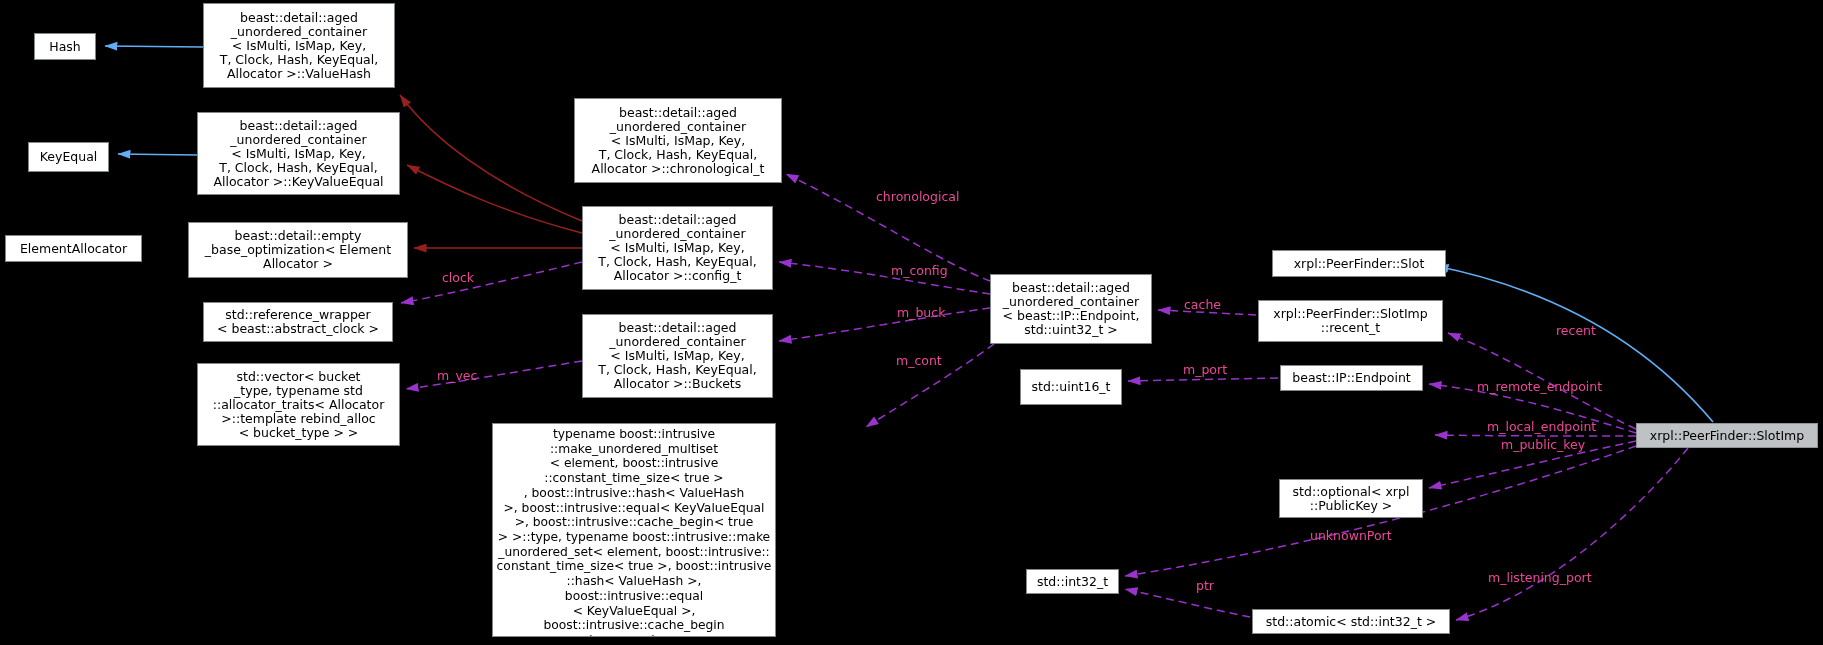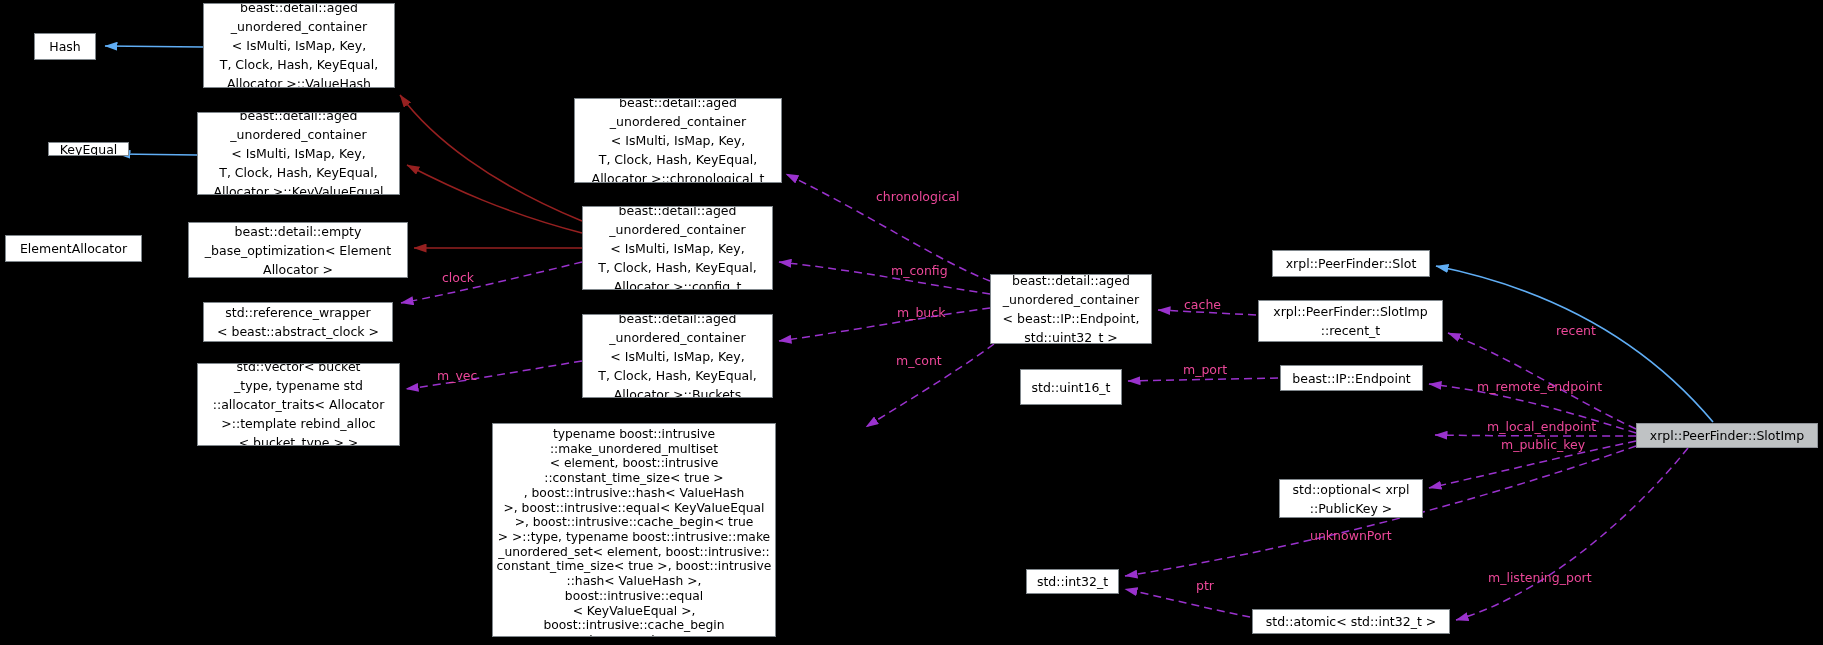--- a/index.html
+++ b/index.html
@@ -5,21 +5,21 @@
   html,body { margin:0; padding:0; background:#000; }
   .diagram {
     position:relative; width:1823px; height:645px; background:#000;
     font-family:"DejaVu Sans", "Liberation Sans", sans-serif;
     overflow:hidden;
   }
   .edges { position:absolute; left:0; top:0; width:1823px; height:645px; }
   .node {
     position:absolute; box-sizing:border-box;
     background:#ffffff; border:1.5px solid #80878c;
-    color:#000; font-size:12.5px; line-height:19px;
+    color:#000; font-size:12.5px; line-height:14px;
     display:flex; align-items:center; justify-content:center;
     text-align:center; white-space:pre-line; padding:1px 3px;
     overflow:hidden; cursor:pointer;
   }
   .node.main { background:#bfc2c4; border-color:#90949a; cursor:default; }
   .node.tight { line-height:14.7px; font-size:12.3px; }
   .edge-label {
     position:absolute; color:#ec4899; font-size:12.5px; white-space:nowrap;
   }
 </style>
@@ -60,21 +60,21 @@
     <path d="M 1636,429 C 1570,398 1520,362 1448,333" stroke="#9a32cd" stroke-width="1.5" stroke-dasharray="8 5" fill="none" marker-end="url(#arr-purple)"></path>
     <path d="M 1636,433 C 1570,412 1500,392 1429,384" stroke="#9a32cd" stroke-width="1.5" stroke-dasharray="8 5" fill="none" marker-end="url(#arr-purple)"></path>
     <path d="M 1636,436 C 1570,436 1500,436 1435,435" stroke="#9a32cd" stroke-width="1.5" stroke-dasharray="8 5" fill="none" marker-end="url(#arr-purple)"></path>
     <path d="M 1636,441 C 1565,456 1500,472 1429,488" stroke="#9a32cd" stroke-width="1.5" stroke-dasharray="8 5" fill="none" marker-end="url(#arr-purple)"></path>
     <path d="M 1636,446 C 1470,505 1280,552 1125,576" stroke="#9a32cd" stroke-width="1.5" stroke-dasharray="8 5" fill="none" marker-end="url(#arr-purple)"></path>
     <path d="M 1250,617 C 1210,609 1165,598 1125,589" stroke="#9a32cd" stroke-width="1.5" stroke-dasharray="8 5" fill="none" marker-end="url(#arr-purple)"></path>
     <path d="M 1688,448 C 1630,520 1540,596 1456,620" stroke="#9a32cd" stroke-width="1.5" stroke-dasharray="8 5" fill="none" marker-end="url(#arr-purple)"></path>
   </svg>
 
   <div class="node" style="left:34px;top:33px;width:62px;height:27px">Hash</div>
-  <div class="node" style="left:48px;top:142px;width:81px;height:14px">KeyEqual</div>
+  <div class="node" style="left:28px;top:142px;width:81px;height:30px">KeyEqual</div>
   <div class="node" style="left:5px;top:235px;width:137px;height:27px">ElementAllocator</div>
   <div class="node" style="left:203px;top:3px;width:192px;height:85px">beast::detail::aged
 _unordered_container
 &lt; IsMulti, IsMap, Key,
 T, Clock, Hash, KeyEqual,
 Allocator &gt;::ValueHash</div>
   <div class="node" style="left:197px;top:112px;width:203px;height:83px">beast::detail::aged
 _unordered_container
 &lt; IsMulti, IsMap, Key,
 T, Clock, Hash, KeyEqual,
@@ -115,21 +115,21 @@
 &gt; &gt;::type, typename boost::intrusive::make
 _unordered_set&lt; element, boost::intrusive::
 constant_time_size&lt; true &gt;, boost::intrusive
 ::hash&lt; ValueHash &gt;, boost::intrusive::equal
 &lt; KeyValueEqual &gt;, boost::intrusive::cache_begin
 &lt; true &gt; &gt;::type &gt;</div>
   <div class="node" style="left:990px;top:274px;width:162px;height:70px">beast::detail::aged
 _unordered_container
 &lt; beast::IP::Endpoint,
 std::uint32_t &gt;</div>
-  <div class="node" style="left:1272px;top:250px;width:158px;height:27px">xrpl::PeerFinder::Slot</div>
+  <div class="node" style="left:1272px;top:250px;width:174px;height:27px">xrpl::PeerFinder::Slot</div>
   <div class="node" style="left:1258px;top:300px;width:185px;height:42px">xrpl::PeerFinder::SlotImp
 ::recent_t</div>
   <div class="node" style="left:1280px;top:365px;width:143px;height:26px">beast::IP::Endpoint</div>
   <div class="node" style="left:1279px;top:479px;width:144px;height:39px">std::optional&lt; xrpl
 ::PublicKey &gt;</div>
   <div class="node" style="left:1020px;top:369px;width:102px;height:36px">std::uint16_t</div>
   <div class="node" style="left:1026px;top:569px;width:93px;height:25px">std::int32_t</div>
   <div class="node" style="left:1252px;top:609px;width:198px;height:25px">std::atomic&lt; std::int32_t &gt;</div>
   <div class="node main" style="left:1636px;top:423px;width:182px;height:25px">xrpl::PeerFinder::SlotImp</div>
 

